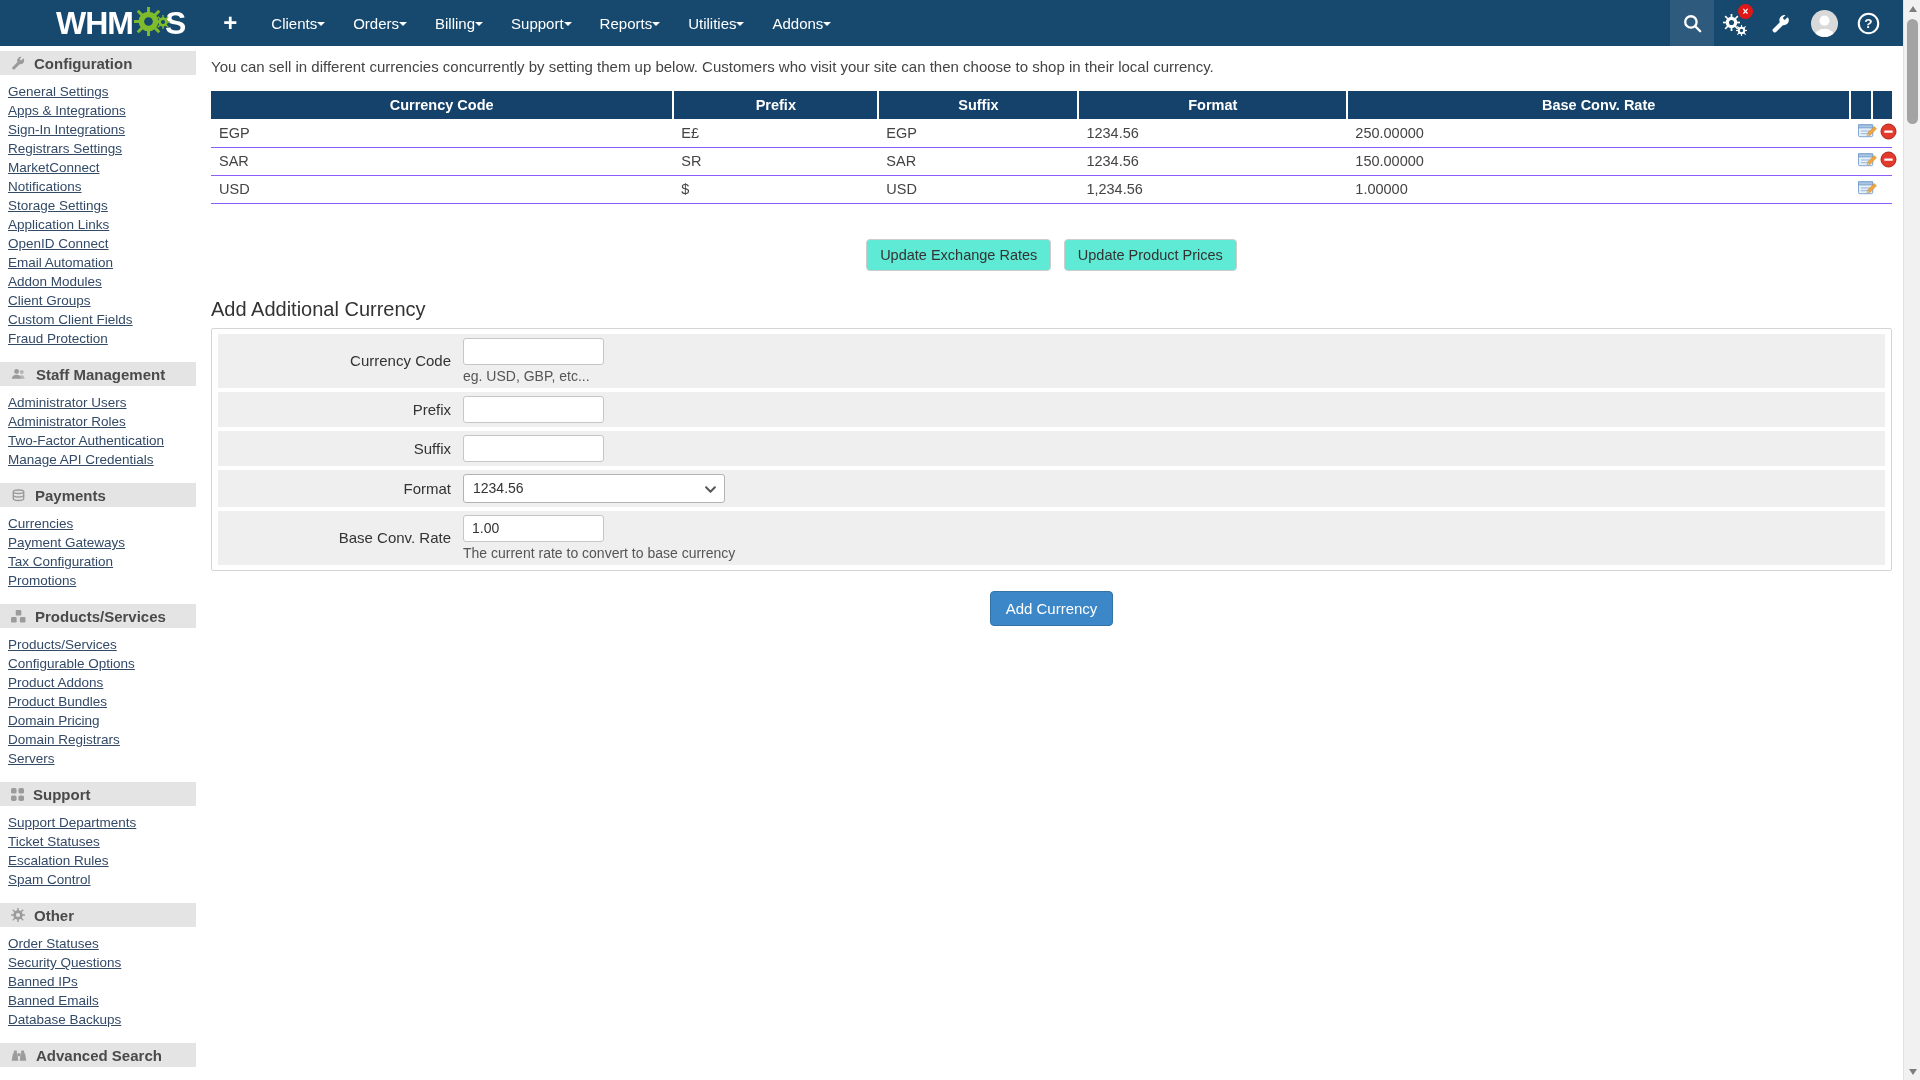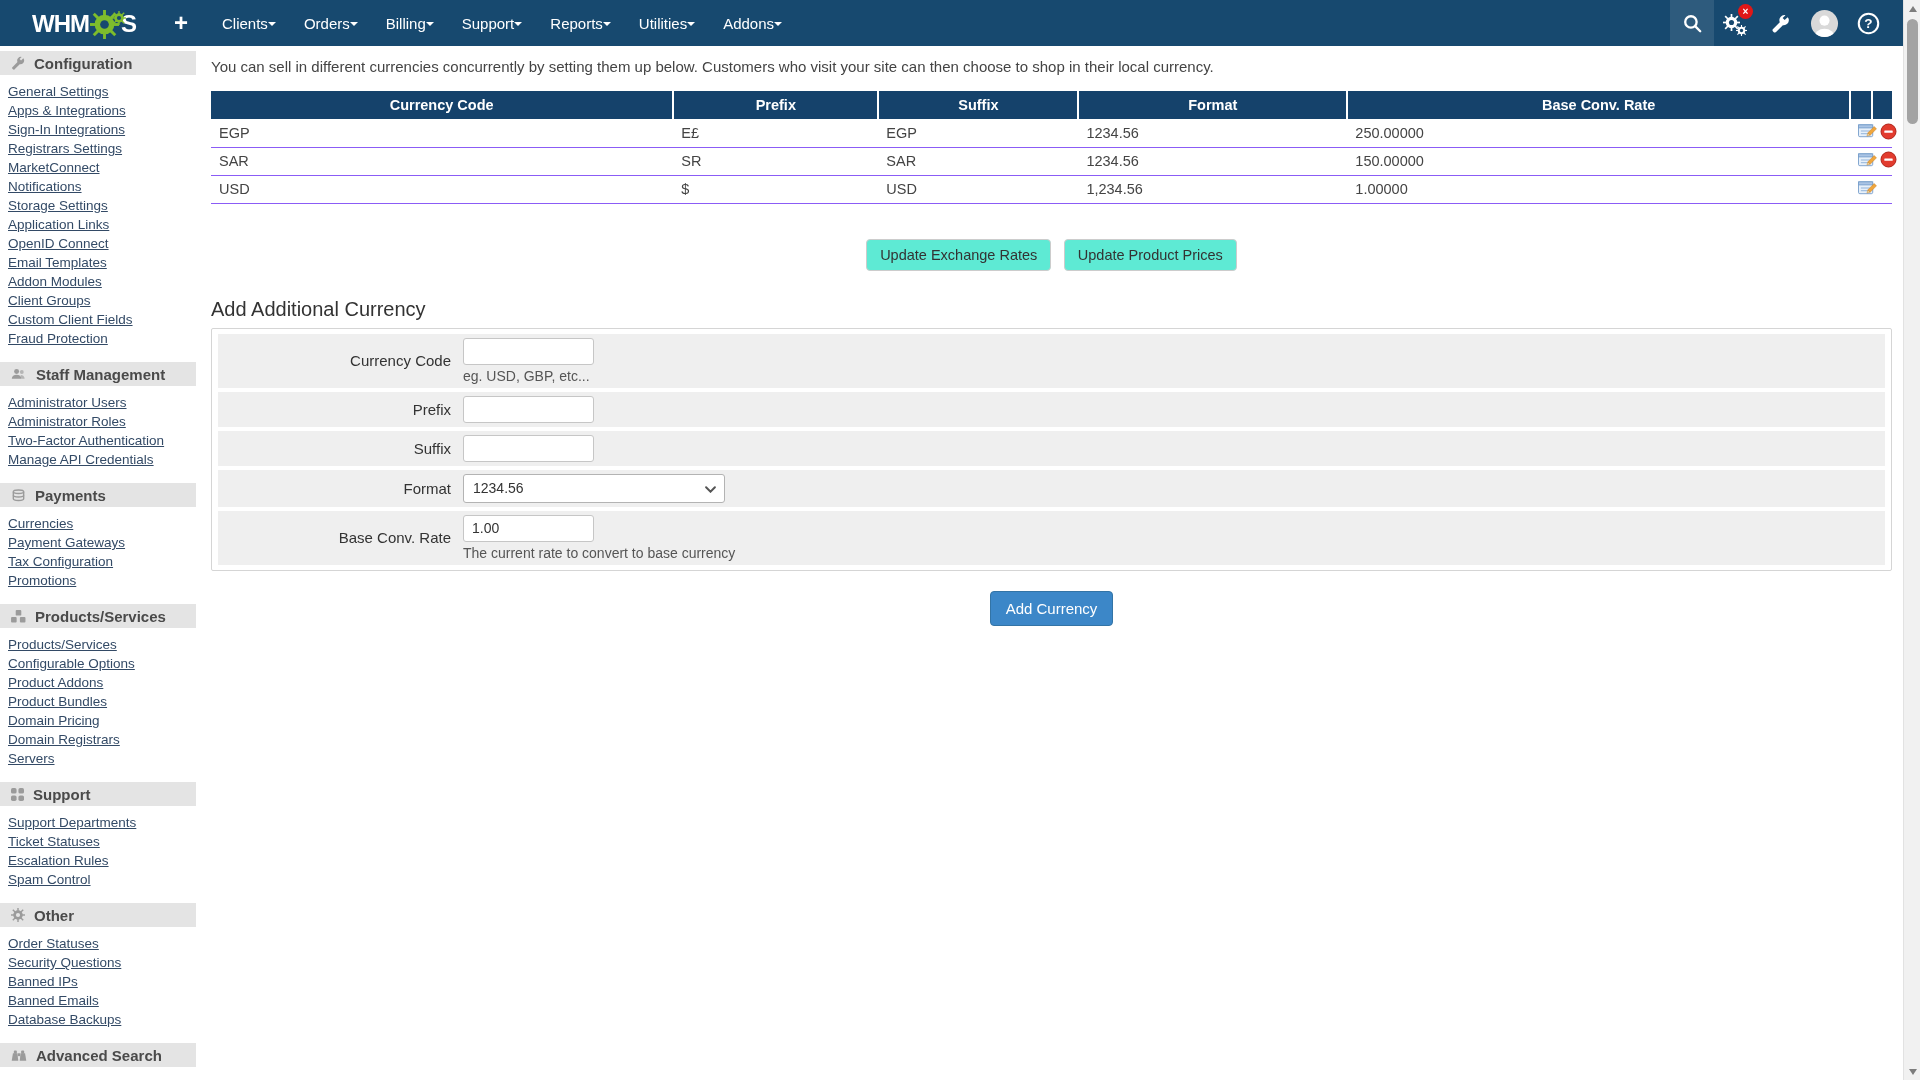--- a/index.html
+++ b/index.html
@@ -12,21 +12,21 @@
     --link:#334a66;
   }
   *{box-sizing:border-box;}
   html,body{margin:0;padding:0;width:1920px;height:1080px;overflow:hidden;
     font-family:"Liberation Sans","DejaVu Sans",sans-serif;background:#fff;color:#333;}
   a{color:var(--link);text-decoration:underline;cursor:pointer;}
 
   
   .navbar{position:fixed;top:0;left:0;width:1920px;height:46px;background:var(--navbar-bg);
     display:flex;align-items:center;z-index:50;}
-  .logo{display:flex;align-items:flex-end;margin-left:32px;color:#fff;font-size:24px;
+  .logo{display:flex;align-items:flex-start;margin-left:56px;color:#fff;font-size:32px;
     font-weight:bold;letter-spacing:-1px;cursor:pointer;}
   .logo .gear-wrap{position:relative;width:30px;height:30px;margin:0 1px;}
   .logo .gear-big{position:absolute;left:0;top:2px;}
   .logo .gear-small{position:absolute;right:-6px;top:-5px;}
   .nav-add{color:#fff;font-size:24px;font-weight:bold;margin-left:28px;padding:0 10px;
     cursor:pointer;line-height:46px;}
   .nav-menus{display:flex;align-items:center;margin-left:10px;height:46px;}
   .nav-menu{display:flex;align-items:center;color:#fff;font-size:15px;
     padding:0 14px;height:46px;cursor:pointer;}
   .caret{width:0;height:0;border-left:4px solid transparent;border-right:4px solid transparent;
@@ -68,21 +68,21 @@
     color:#333;font-size:14.5px;padding:7px 13px;margin:0 4px;cursor:pointer;
     font-family:inherit;}
   .section-title{font-size:20px;font-weight:400;color:#333;margin:27px 0 7px 0;}
   .form-panel{border:1px solid #d5d5d5;border-radius:2px;background:#fff;padding:5px 6px;}
   .form-row{display:flex;align-items:center;background:#efefef;margin-bottom:4px;
     padding:4px 10px 4px 0;min-height:33px;}
   .form-row:last-child{margin-bottom:0;}
   .form-label{width:245px;text-align:right;font-size:15px;color:#333;padding-right:12px;
     flex-shrink:0;}
   .form-control-col{flex:1;}
-  .form-input{width:131px;height:27px;border:1px solid #c6c6c6;border-radius:3px;
+  .form-input{width:141px;height:27px;border:1px solid #c6c6c6;border-radius:3px;
     padding:0 8px;font-size:14px;color:#333;font-family:inherit;background:#fff;}
   .fmt-wrap{position:relative;display:inline-block;}
   .fmt-select{width:262px;height:29px;}
   .form-helper{font-size:14px;color:#555;margin-top:3px;}
   .form-submit-row{text-align:center;margin-top:20px;}
   .btn-primary{display:inline-block;background:var(--primary-btn);
     border:1px solid var(--primary-btn-border);border-radius:4px;color:#fff;font-size:15px;
     padding:8px 15px;cursor:pointer;font-family:inherit;}
 
   
@@ -245,21 +245,21 @@
     <div class="side-links">
       <a>General Settings</a>
       <a>Apps &amp; Integrations</a>
       <a>Sign-In Integrations</a>
       <a>Registrars Settings</a>
       <a>MarketConnect</a>
       <a>Notifications</a>
       <a>Storage Settings</a>
       <a>Application Links</a>
       <a>OpenID Connect</a>
-      <a>Email Templates</a>
+      <a>Email Automation</a>
       <a>Addon Modules</a>
       <a>Client Groups</a>
       <a>Custom Client Fields</a>
       <a>Fraud Protection</a>
     </div>
     <div class="side-header">
       <span style="line-height: 0;"><svg width="16" height="12" viewBox="0 0 20 14">
           <g fill="#9b9b9b">
             <circle cx="13.5" cy="4.5" r="2.4" opacity=".65"></circle>
             <path d="M12 8.2c2.8.2 5 1.7 5 4.8h-4z" opacity=".65"></path>

